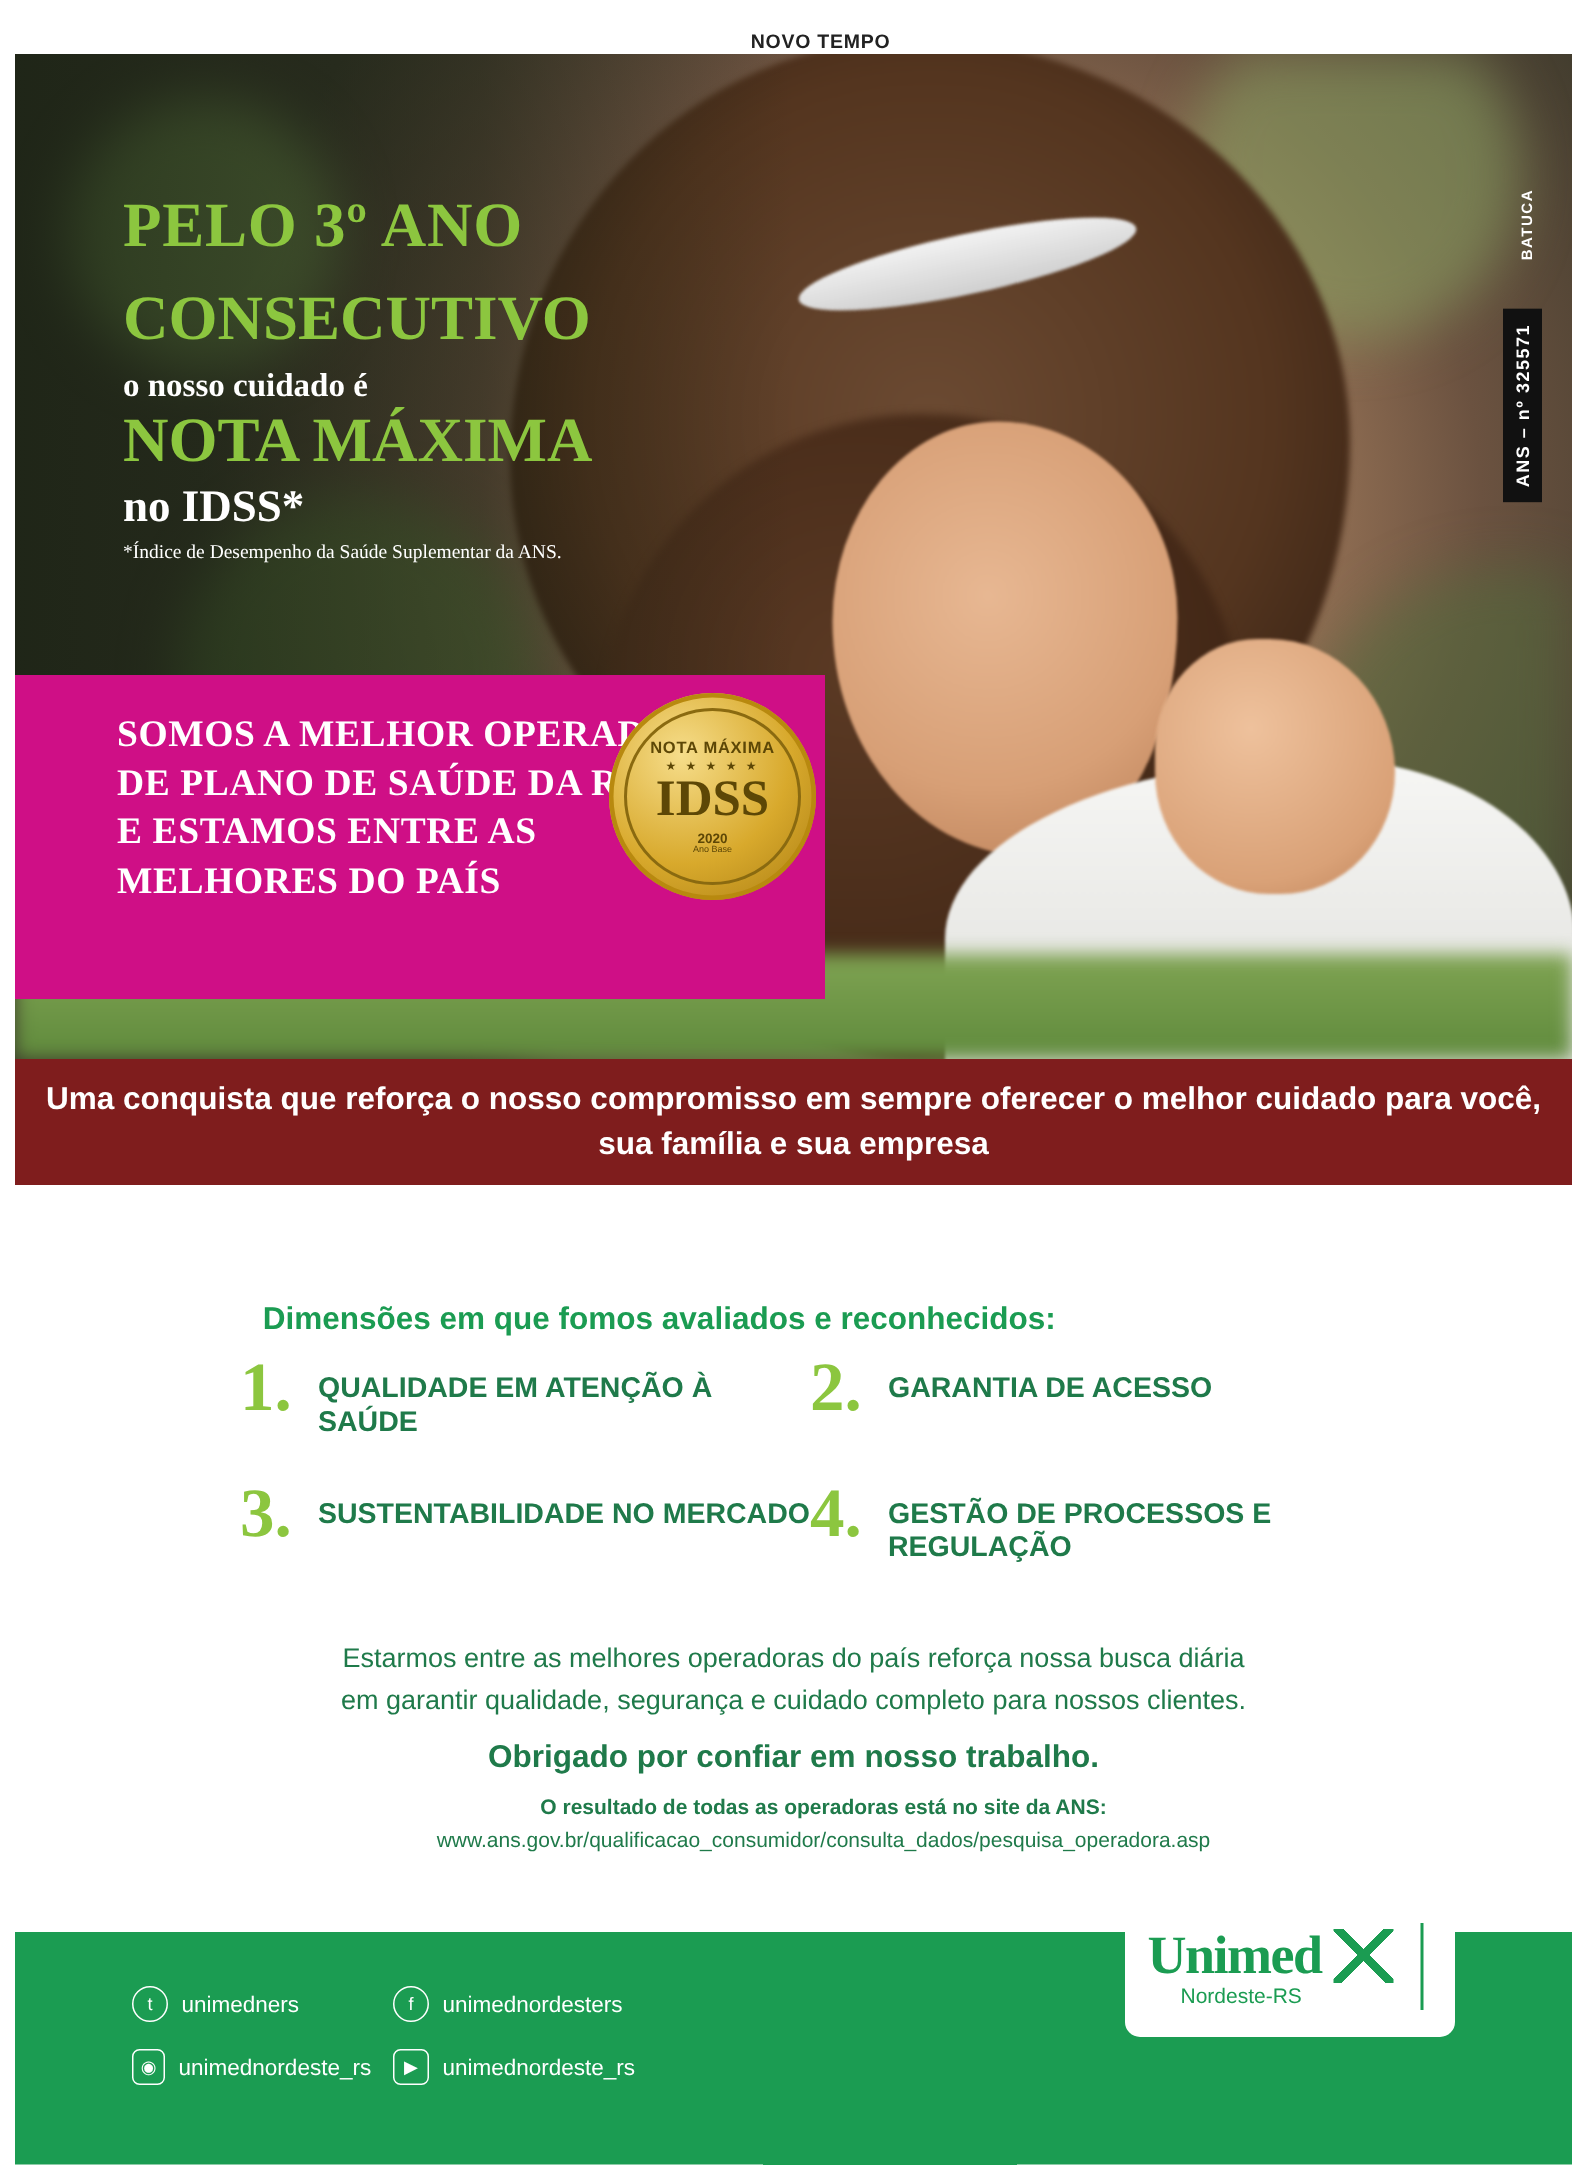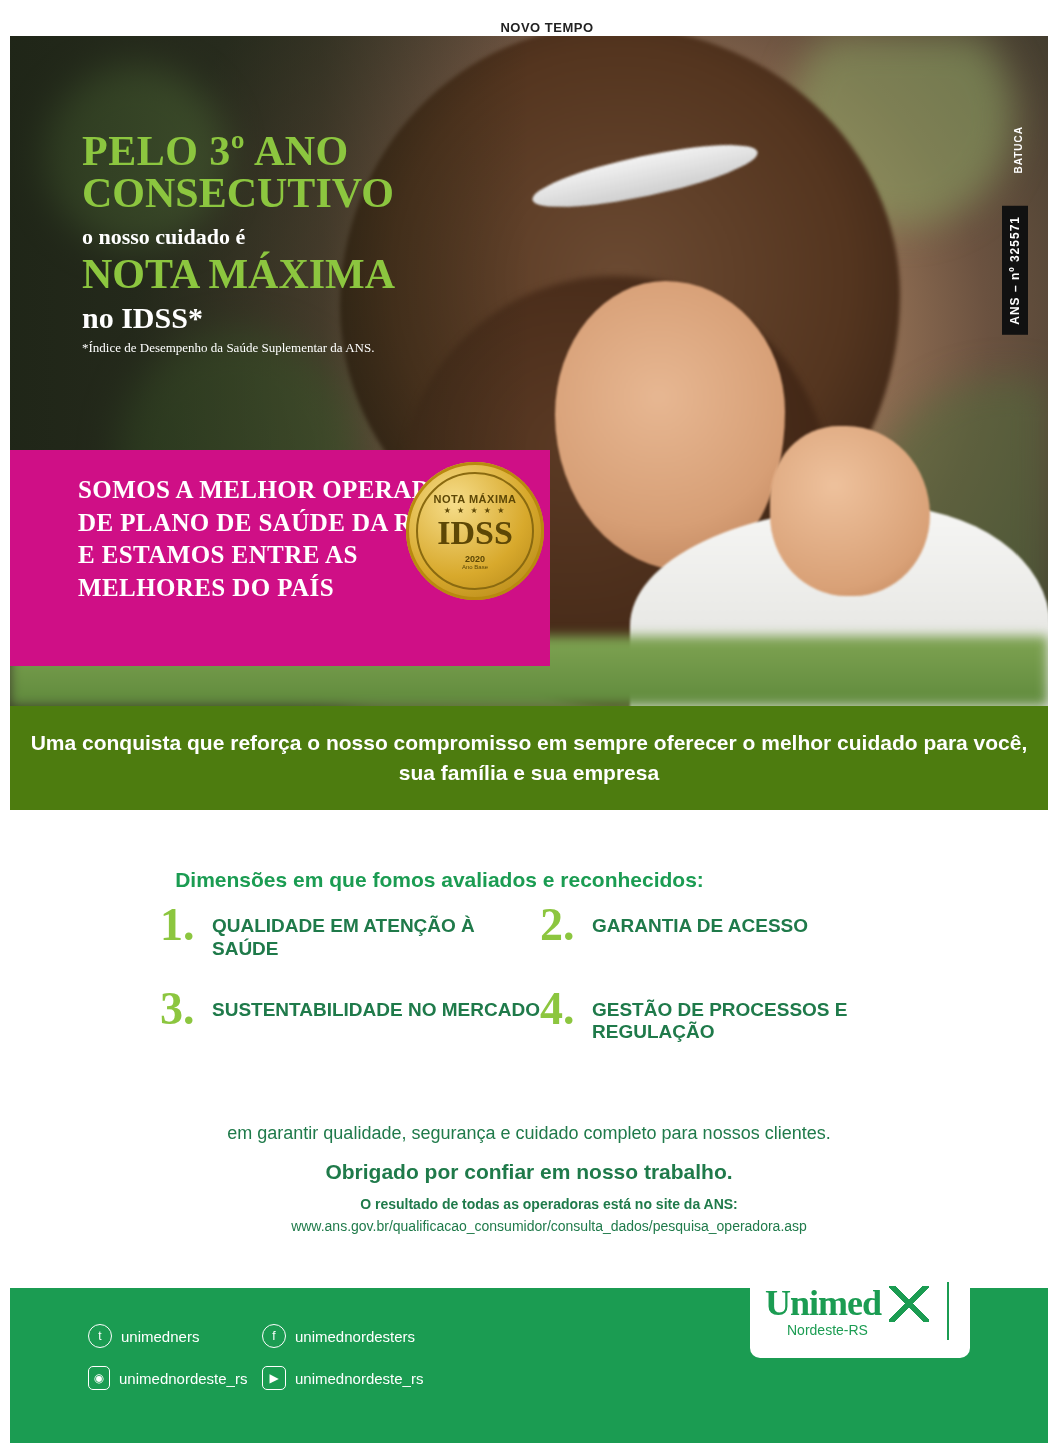--- a/index.html
+++ b/index.html
@@ -91,21 +91,21 @@
 
   
   .headline{position:absolute;left:72px;top:96px;width:480px;color:#fff;}
   .h-l1{
     font-family:"Liberation Serif", serif;
     font-weight:bold;font-size:42px;line-height:.95;color:#8cc63f;
     letter-spacing:.5px;
   }
   .h-l2{
     font-family:"Liberation Serif", serif;
-    font-weight:bold;font-size:42px;line-height:1;color:#8cc63f;margin-top:0;
+    font-weight:bold;font-size:42px;line-height:1;color:#8cc63f;margin-top:20px;
   }
   .h-l3{
     font-family:"Liberation Serif", serif;
     font-size:22px;line-height:1.15;color:#ffffff;margin-top:10px;font-weight:bold;
   }
   .h-l4{
     font-family:"Liberation Serif", serif;
     font-weight:bold;font-size:42px;line-height:1;color:#8cc63f;margin-top:4px;
   }
   .h-l5{
@@ -159,22 +159,22 @@
     color:#5d4706;text-align:center;
   }
   .seal .s-top{font-size:11px;font-weight:bold;letter-spacing:.5px;}
   .seal .s-stars{font-size:8px;letter-spacing:2px;margin:1px 0;}
   .seal .s-main{font-family:"Liberation Serif",serif;font-weight:bold;font-size:34px;line-height:1;}
   .seal .s-year{font-size:9px;font-weight:bold;margin-top:4px;}
   .seal .s-sub{font-size:6px;}
 
   
   .band{
-    position:absolute;left:10px;top:706px;width:1038px;height:104px;
-    background:#4d7c0f;
+    position:absolute;left:10px;top:706px;width:1038px;height:84px;
+    background:#7f1d1d;
     display:flex;align-items:center;justify-content:center;
   }
   .band p{
     margin:0;color:#fff;text-align:center;
     font-size:21px;font-weight:bold;line-height:1.45;
   }
 
   
   .dims-title{
     position:absolute;left:0;top:868px;width:879px;text-align:center;
@@ -320,21 +320,21 @@
         <div class="lbl">SUSTENTABILIDADE NO MERCADO</div>
       </div>
       <div class="dim">
         <div class="num">4.</div>
         <div class="lbl">GESTÃO DE PROCESSOS E REGULAÇÃO</div>
       </div>
     </div>
   </div>
 
   <div class="para">
-    <br>
+    <span>Estarmos entre as melhores operadoras do país reforça nossa busca diária</span><br>
     <span>em garantir qualidade, segurança e cuidado completo para nossos clientes.</span>
     <span class="strong">Obrigado por confiar em nosso trabalho.</span>
   </div>
 
   <div class="ans-note">
     <div class="l1">O resultado de todas as operadoras está no site da ANS:</div>
     <div class="l2">www.ans.gov.br/qualificacao_consumidor/consulta_dados/pesquisa_operadora.asp</div>
   </div>
 
   <div class="footer">

